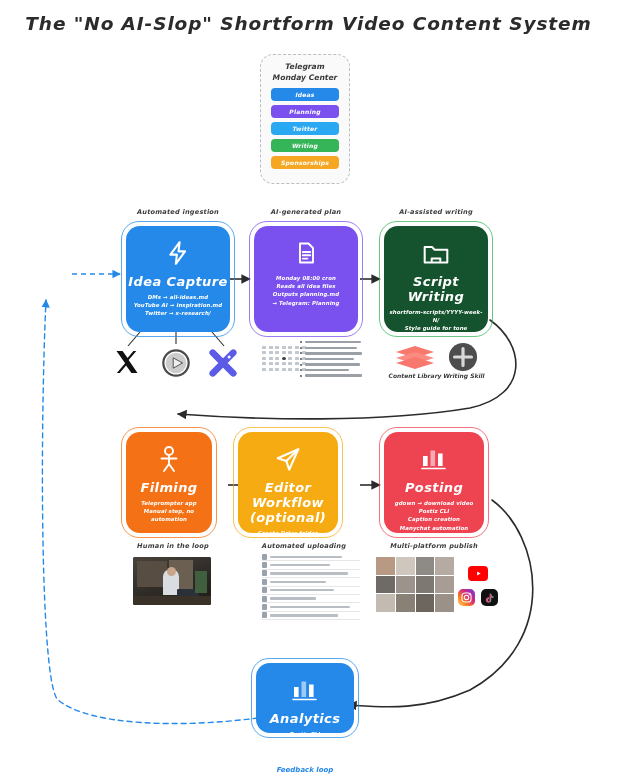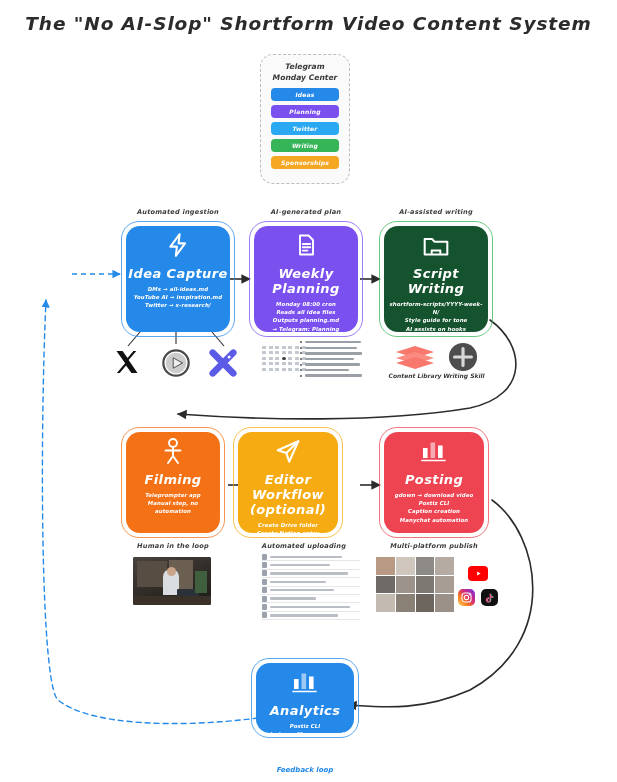--- a/index.html
+++ b/index.html
@@ -41,20 +41,21 @@
     display: flex; align-items: center; justify-content: center;
     letter-spacing: .2px;
   }
 
   
   .card {
     position: absolute;
     border-radius: 14px;
     color: #fff;
     text-align: center;
+    padding-top: 8px;
   }
   .card .sketch-ring {
     position: absolute; inset: -5px;
     border: 1.6px solid;
     border-radius: 18px;
     opacity: .75;
   }
   .card .card-icon {
     height: 38px; display: flex; align-items: center; justify-content: center;
     margin-bottom: 2px;
@@ -188,23 +189,20 @@
     <div>
       <div class="cap" style="left: 254px; top: 208px; width: 104px;">AI-generated plan</div>
       <div class="card" style="left: 254px; top: 226px; width: 104px; height: 106px; background: rgb(122, 80, 238);">
         <div class="sketch-ring" style="border-color: rgb(122, 80, 238);"></div>
         <div class="card-icon">
           <svg viewBox="0 0 24 24" width="24" height="26">
             <path d="M6 2.5h8.5L19 7v14.5H6z" stroke="#ffffff" stroke-width="1.9" fill="none" stroke-linecap="round" stroke-linejoin="round"></path>
             <path d="M8.8 11h7.4M8.8 14.3h7.4M8.8 17.6h4.6" stroke="#ffffff" stroke-width="1.9" fill="none" stroke-linecap="round" stroke-linejoin="round"></path>
           </svg>
         </div>
-        <div class="card-title">
-          <div>Weekly Planning</div>
-        </div>
         <div class="card-lines">
           <div>Monday 08:00 cron</div>
           <div>Reads all idea files</div>
           <div>Outputs planning.md</div>
           <div>→ Telegram: Planning</div>
         </div>
       </div>
     </div>
     <div>
       <div class="cap" style="left: 384px; top: 208px; width: 104px;">AI-assisted writing</div>
@@ -337,21 +335,21 @@
 <div style="position:absolute;left:448px;top:342px;width:30px;height:30px;">
   <svg viewBox="0 0 32 32" width="30" height="30">
     <circle cx="16" cy="16" r="15" fill="#4D4D4D"></circle>
     <path d="M16 7 L16 25 M7 16 L25 16" stroke="#d8d8d8" stroke-width="3.4" stroke-linecap="round"></path>
   </svg>
 </div>
 <div class="asset-label" style="left:436px;top:372px;width:56px;">Writing Skill</div>
 
 <div id="row2-cards">
     <div>
-      <div class="card" style="left: 126px; top: 432px; width: 94px; height: 101px; background: rgb(244, 113, 22);">
+      <div class="card" style="left: 126px; top: 432px; width: 86px; height: 101px; background: rgb(244, 113, 22);">
         <div class="sketch-ring" style="border-color: rgb(244, 113, 22);"></div>
         <div class="card-icon">
           <svg viewBox="0 0 24 28" width="24" height="30">
             <circle cx="12" cy="6" r="4" stroke="#ffffff" stroke-width="1.9" fill="none" stroke-linecap="round" stroke-linejoin="round"></circle>
             <path d="M12 10.2 V19 M12 19 L7 26 M12 19 L17 26 M4.5 13.5 L19.5 13.5" stroke="#ffffff" stroke-width="1.9" fill="none" stroke-linecap="round" stroke-linejoin="round"></path>
           </svg>
         </div>
         <div class="card-title">
           <div>Filming</div>
         </div>

